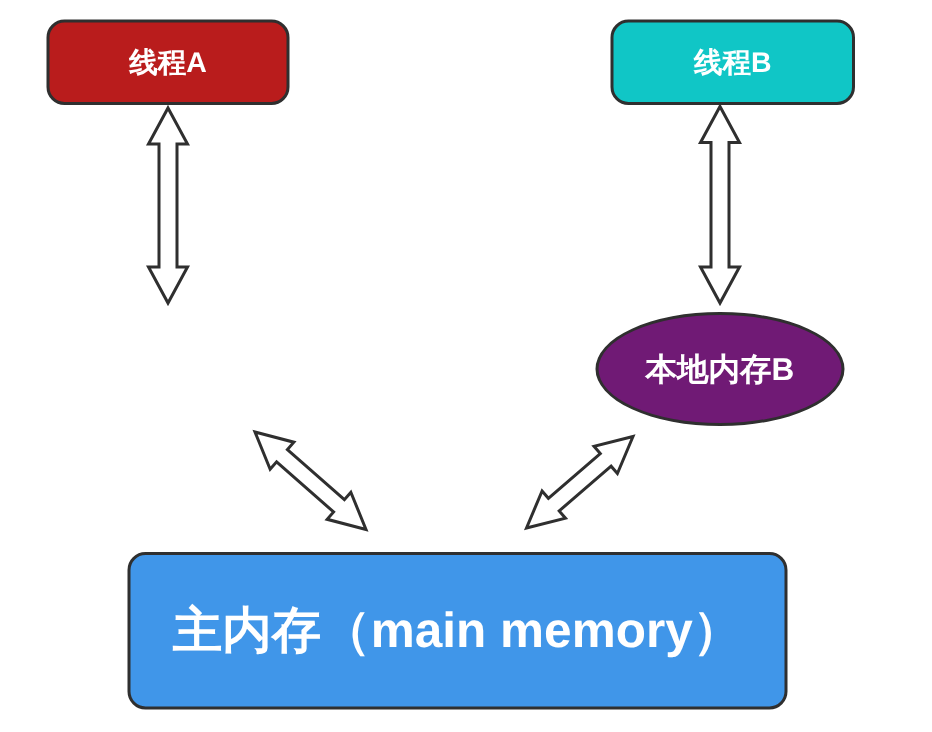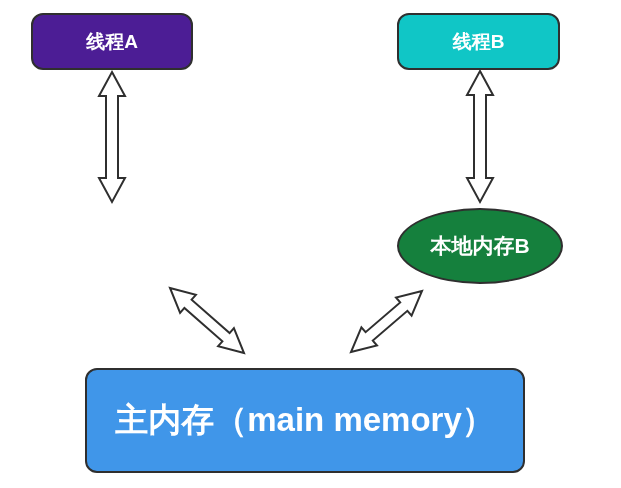--- a/index.html
+++ b/index.html
@@ -24,21 +24,21 @@
     border: 2px solid #2f2f2f;
     color: #ffffff;
     font-weight: bold;
     text-align: center;
     white-space: nowrap;
   }
   .rounded-rect { border-radius: 12px; }
   .ellipse      { border-radius: 50%; }
 
   #node-thread-a   { left: 31px;  top: 13px;  width: 162px; height: 57px;  font-size: 19px; }
-  #node-thread-b   { left: 397px; top: 13px;  width: 163px; height: 57px;  font-size: 19px; }
+  #node-thread-b   { left: 407px; top: 13px;  width: 163px; height: 57px;  font-size: 19px; }
   #node-local-a    { left: 30px;  top: 208px; width: 170px; height: 77px;  font-size: 21px; }
   #node-local-b    { left: 397px; top: 208px; width: 166px; height: 76px;  font-size: 21px; }
   #node-main-memory{ left: 85px;  top: 368px; width: 440px; height: 105px; font-size: 33px; border-radius: 12px; }
 
   .arrow-layer {
     position: absolute;
     left: 0; top: 0;
     width: 621px;
     height: 488px;
     pointer-events: none;
@@ -46,30 +46,30 @@
   .arrow-layer path {
     stroke-width: 2;
     stroke-linejoin: miter;
   }
 </style>
 </head>
 <body>
 
 <div class="canvas">
 
-  <div id="node-thread-a" class="node rounded-rect" style="background-color: #4c1d95;">
+  <div id="node-thread-a" class="node rounded-rect" style="background-color: #b91c1c;">
     <span>线程A</span>
   </div>
 
   <div id="node-thread-b" class="node rounded-rect" style="background-color: rgb(16, 198, 198);">
     <span>线程B</span>
   </div>
 
 
-  <div id="node-local-b" class="node ellipse" style="background-color: #15803d;">
+  <div id="node-local-b" class="node ellipse" style="background-color: #701a75;">
     <span>本地内存B</span>
   </div>
 
   <div id="node-main-memory" class="node" style="background-color: rgb(64, 150, 233);">
     <span>主内存（main memory）</span>
   </div>
 
   <svg class="arrow-layer" viewBox="0 0 621 488" xmlns="http://www.w3.org/2000/svg">
     <path style="stroke: rgb(47, 47, 47); fill: rgb(255, 255, 255);" d="M112,72 L125,96 L118,96 L118,178 L125,178 L112,202 L99,178 L106,178 L106,96 L99,96 Z"></path>
     <path style="stroke: rgb(47, 47, 47); fill: rgb(255, 255, 255);" d="M480,71 L493,95 L486,95 L486,178 L493,178 L480,202 L467,178 L474,178 L474,95 L467,95 Z"></path>

